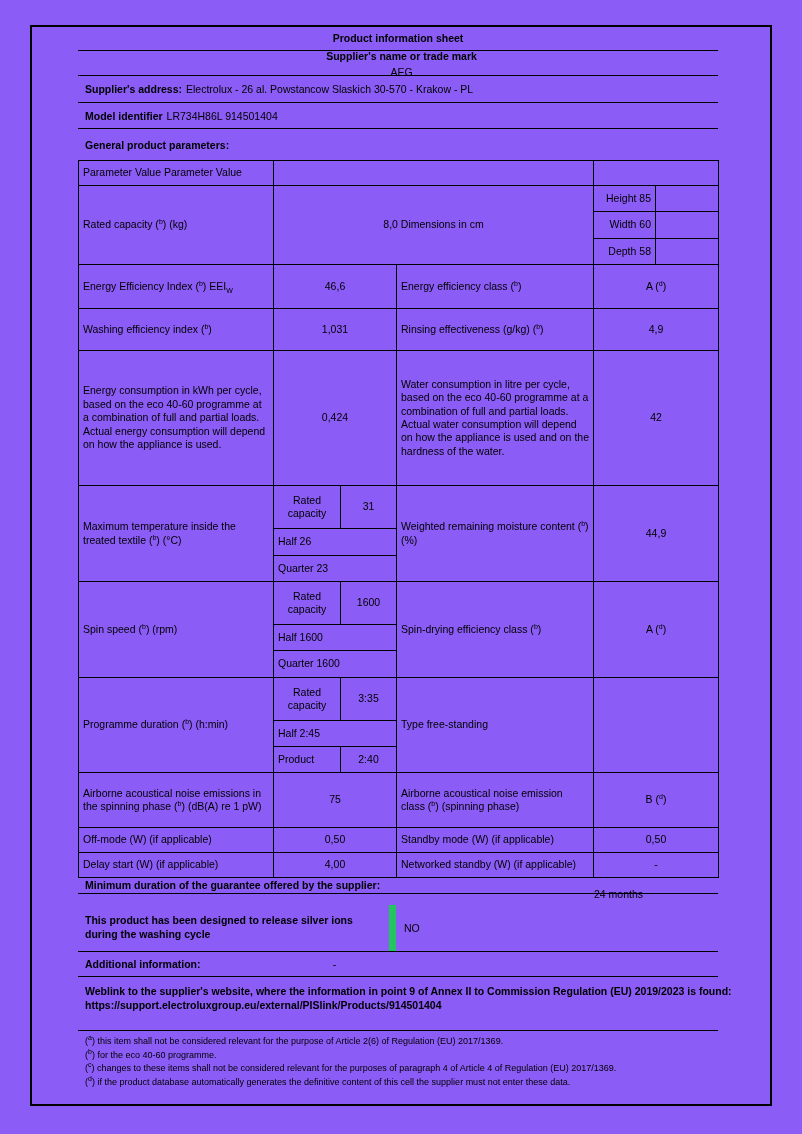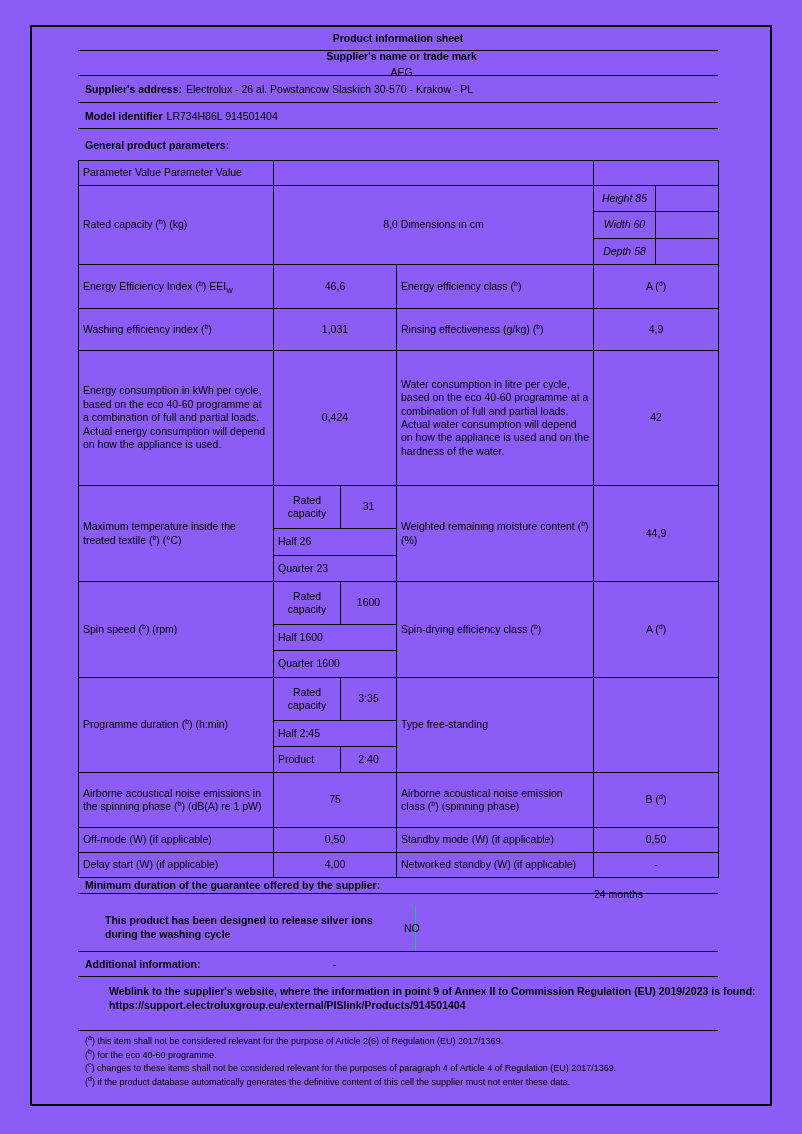--- a/index.html
+++ b/index.html
@@ -18,36 +18,36 @@
   }
   .topline { position:absolute; left:78px; top:50px; width:640px; border-top:1px solid #000; }
   .b { font-weight:bold; }
   .general { position:absolute; left:78px; top:129px; height:31px; width:640px; display:flex; align-items:center; padding-left:7px; font-weight:bold; }
   table.main { position:absolute; left:78px; top:160px; border-collapse:collapse; table-layout:fixed; width:640px; font-size:10.5px; }
   table.main td { border:1px solid #000; vertical-align:middle; line-height:1.28; padding:2px 4px; }
   td.lbl { text-align:left; padding-left:6px; padding-right:4px; }
   td.val { text-align:center; }
   td.pad { padding-left:12px; }
   td.dimcell { text-align:center; padding-right:85px; white-space:nowrap; }
-  td.dim { text-align:center; white-space:nowrap; padding:2px 1px;font-style:italic; }
+  td.dim { text-align:right; white-space:nowrap; padding:2px 1px; }
   sup { font-size:7px; line-height:0; }
   sub { font-size:7px; line-height:0; }
   .rowline { position:absolute; left:78px; width:640px; border-bottom:1px solid #000; }
   .guarantee { top:877px; height:17px; display:flex; align-items:center; padding-left:7px; }
   .gval { position:absolute; left:516px; top:0; height:100%; display:flex; align-items:center; font-weight:normal;margin-top:9px; }
   .silver { top:905px; height:47px; }
   .silver .cell-l {
     position:absolute; left:0; top:0; width:318px; height:100%;
-    border-right:1px solid #22c55e; display:flex; align-items:center;
-    padding-left:7px; padding-right:24px; font-weight:bold; line-height:1.3;margin-left:20px;
+    border-right:7px solid #22c55e; display:flex; align-items:center;
+    padding-left:7px; padding-right:24px; font-weight:bold; line-height:1.3;
   }
   .silver .cell-r { position:absolute; left:326px; top:0; height:100%; display:flex; align-items:center; }
   .additional { top:952px; height:25px; display:flex; align-items:center; padding-left:7px; }
   .addval { position:absolute; left:195px; width:123px; text-align:center; }
-  .weblink { position:absolute; left:78px; top:984px; width:690px; padding-left:7px; font-weight:bold; line-height:1.35;margin-left:24px; }
+  .weblink { position:absolute; left:78px; top:984px; width:690px; padding-left:7px; font-weight:bold; line-height:1.35; }
   .sepline { position:absolute; left:78px; top:1030px; width:640px; border-top:1px solid #000; }
   .footnotes { position:absolute; left:78px; top:1035px; width:690px; padding-left:7px; font-size:9px; line-height:1.5; }
   .footnote { white-space:nowrap; }
 </style>
 </head>
 <body>
 
 <div class="page">
 
   <div class="frame"></div>

